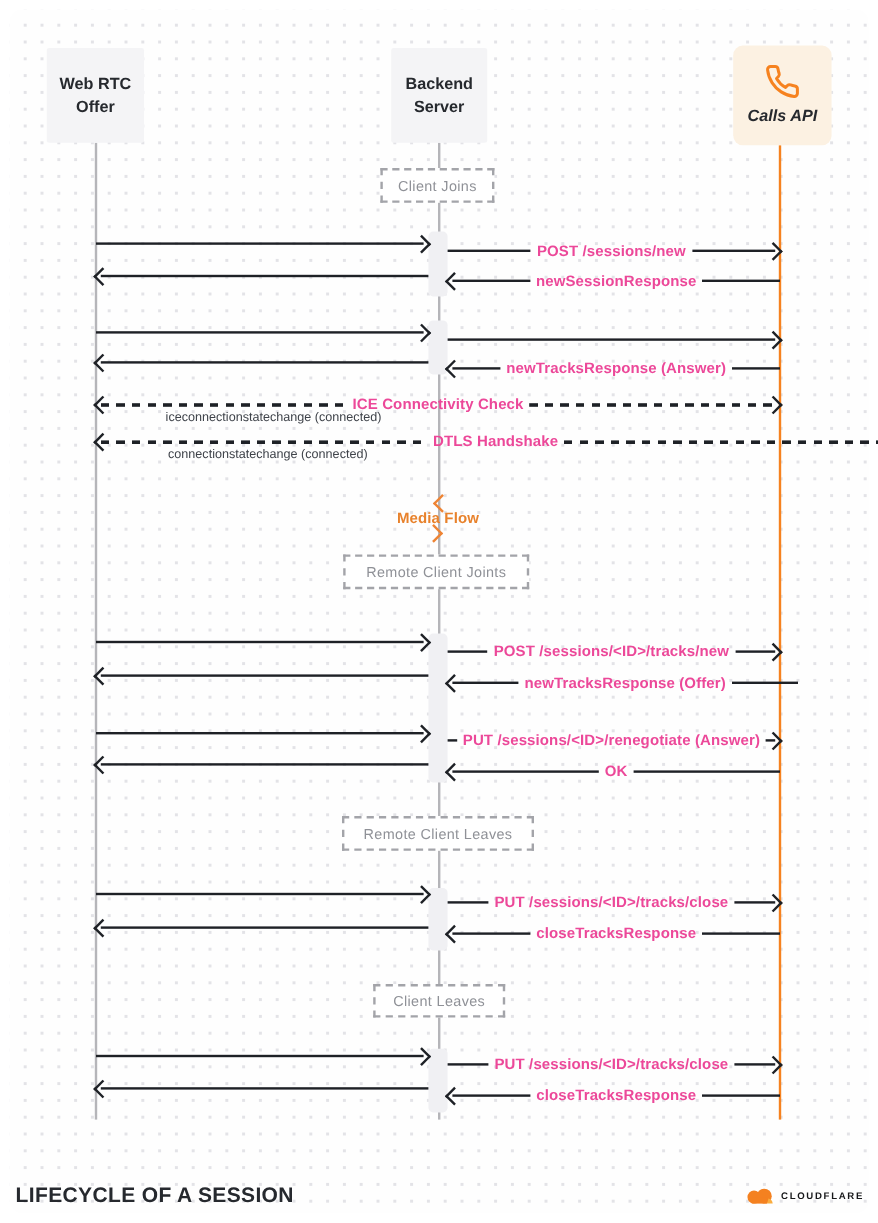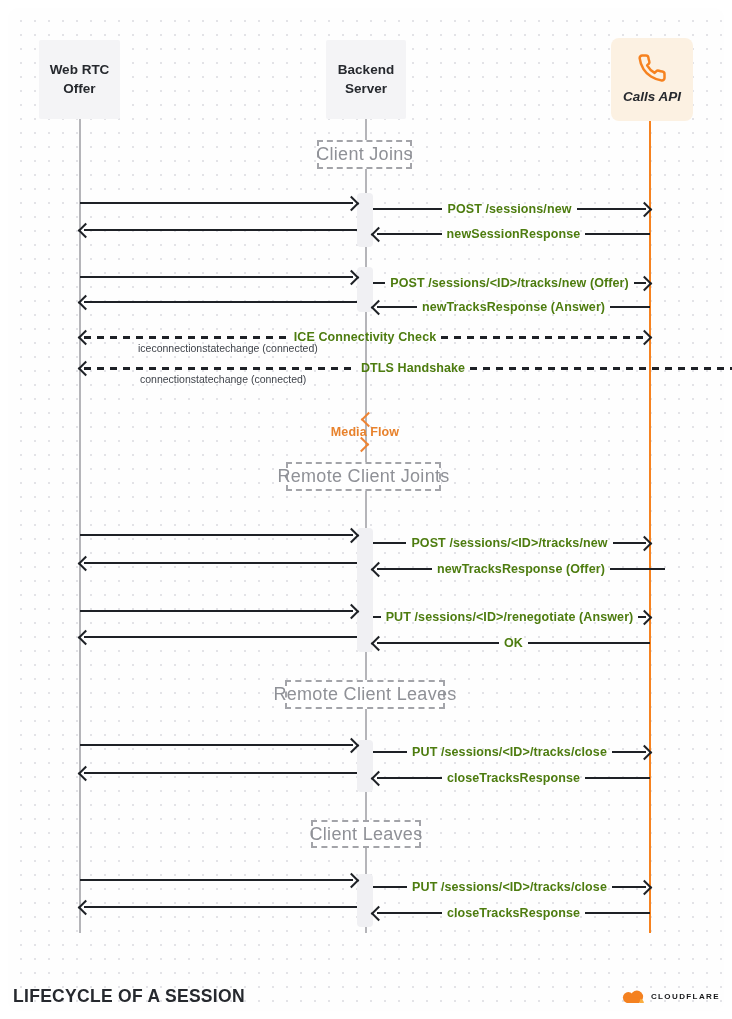--- a/index.html
+++ b/index.html
@@ -21,27 +21,27 @@
     box-sizing:border-box;
   }
   .actor.gray{background:#F4F4F6;border-radius:2px;}
   .actor.cream{background:#FCF1E2;border-radius:8px;gap:5px;}
   .lifeline{position:absolute;width:2px;}
   .lifeline.gray{background:#B5B5B9;}
   .lifeline.orange{background:#F6821F;}
   .activation{position:absolute;left:357px;width:16px;background:#F0F0F3;border-radius:4px;}
   .milestone{
     position:absolute;box-sizing:border-box;background:#FFFFFF;
-    border:2px dashed #A3A4A9;color:#8F9197;font-size:18px;font-weight:500;
+    border:2px dashed #A3A4A9;color:#8F9197;font-size:12px;font-weight:500;
     display:flex;align-items:center;justify-content:center;letter-spacing:.3px;white-space:nowrap;
   }
   .msg{position:absolute;height:14px;display:flex;align-items:center;}
   .msg .seg{flex:1 1 auto;height:2px;background:#1E2126;min-width:4px;}
   .msg .seg.dash{height:3px;background:repeating-linear-gradient(90deg,#1E2126 0 7px,transparent 7px 13px);}
-  .msg .lbl{flex:0 0 auto;font-size:12.5px;font-weight:bold;color:#4d7c0f;padding:0 5px;white-space:nowrap;letter-spacing:.1px;}
+  .msg .lbl{flex:0 0 auto;font-size:12.5px;font-weight:bold;color:#ec4899;padding:0 5px;white-space:nowrap;letter-spacing:.1px;}
   .chev-r{flex:0 0 auto;width:9px;height:9px;border-top:2.5px solid #1E2126;border-right:2.5px solid #1E2126;transform:rotate(45deg);margin-left:-7px;}
   .chev-l{flex:0 0 auto;width:9px;height:9px;border-bottom:2.5px solid #1E2126;border-left:2.5px solid #1E2126;transform:rotate(45deg);margin-right:-7px;}
   .msg.media .seg{background:#EE8434;}
   .msg.media .lbl{color:#E8822C;}
   .msg.media .chev-r{border-color:#EE8434;}
   .msg.media .chev-l{border-color:#EE8434;}
   .subnote{position:absolute;font-size:10.5px;color:#3F434A;white-space:nowrap;margin-left:48px;}
   .footer-title{position:absolute;left:13px;top:986px;font-size:17.5px;font-weight:bold;color:#26292E;letter-spacing:.3px;}
   .brand{position:absolute;right:12px;top:988px;display:flex;align-items:center;gap:4px;}
   .brand .word{font-size:8px;font-weight:bold;color:#17181A;letter-spacing:1.4px;}
@@ -111,21 +111,20 @@
     <span class="lbl">newSessionResponse</span>
     <div class="seg"></div>
   </div>
 
 <div class="msg" style="left:80px;top:270px;width:277px;">
     <div class="seg"></div>
     <div class="chev-r"></div>
   </div>
 <div class="msg" style="left:373px;top:276px;width:277px;">
     <div class="seg"></div>
-    <span class="lbl">POST /sessions/&lt;ID&gt;/tracks/new (Offer)</span>
     <div class="seg"></div>
     <div class="chev-r"></div>
   </div>
 <div class="msg" style="left:80px;top:295px;width:277px;">
     <div class="chev-l"></div>
     <div class="seg"></div>
   </div>
 <div class="msg" style="left:373px;top:300px;width:277px;">
     <div class="chev-l"></div>
     <div class="seg"></div>

